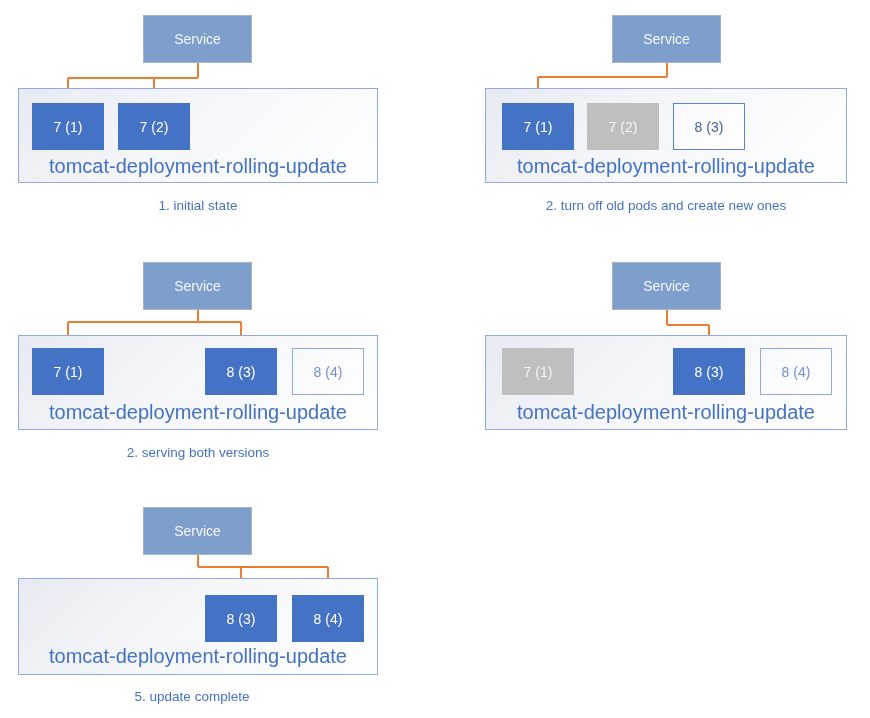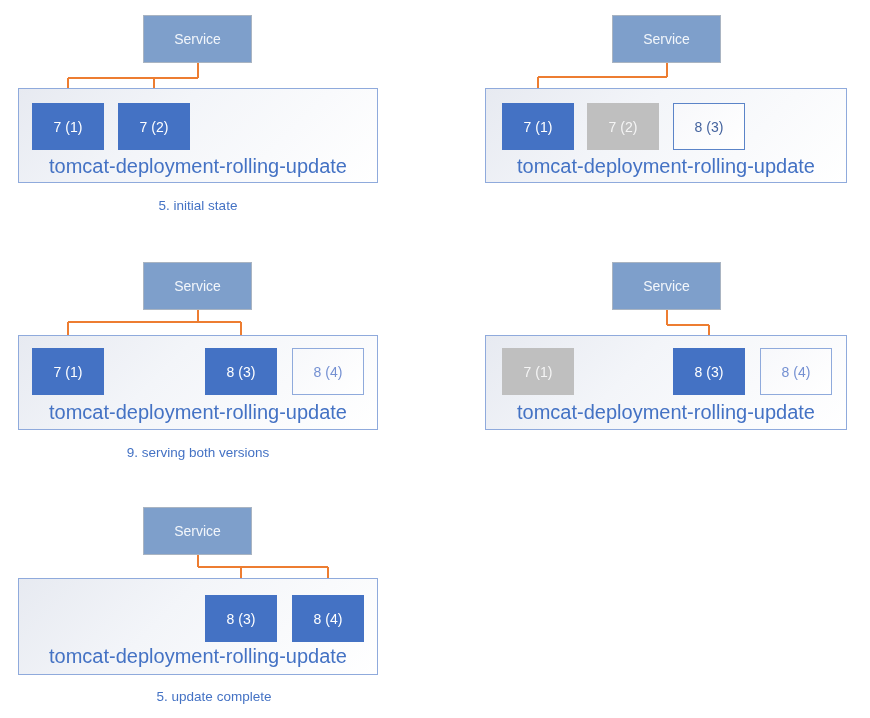--- a/index.html
+++ b/index.html
@@ -61,53 +61,54 @@
     </div>
     <svg class="arrows" width="435" height="240">
       <path d="M198 63 V78 M68 78 H198 M68 78 V93 M154 78 V93"></path>
       <polygon points="62.5,92 73.5,92 68,101"></polygon>
       <polygon points="148.5,92 159.5,92 154,101"></polygon>
     </svg>
     <div class="deployment" style="left:18px;top:88px;width:360px;height:95px;"></div>
     <div class="pod pod-active" style="left:32px;top:103px;">7 (1)</div>
     <div class="pod pod-active" style="left:118px;top:103px;">7 (2)</div>
     <div class="deploy-label" style="left:18px;top:156px;width:360px;">tomcat-deployment-rolling-update</div>
-    <div class="caption" style="left:18px;top:196px;width:360px;">5. initial state</div>
+    <div class="caption" style="left:18px;top:196px;width:360px;">1. initial state</div>
   </section>
 
   <section class="panel" style="left:435px;top:0;">
     <div class="service" style="left:177px;top:15px;">
       <span>Service</span>
     </div>
     <svg class="arrows" width="435" height="240">
       <path d="M232 63 V77 M103 77 H232 M103 77 V93"></path>
       <polygon points="97.5,92 108.5,92 103,101"></polygon>
     </svg>
     <div class="deployment" style="left:50px;top:88px;width:362px;height:95px;"></div>
     <div class="pod pod-active" style="left:67px;top:103px;">7 (1)</div>
     <div class="pod pod-terminated" style="left:152px;top:103px;">7 (2)</div>
     <div class="pod pod-creating" style="left:238px;top:103px;">8 (3)</div>
     <div class="deploy-label" style="left:50px;top:156px;width:362px;">tomcat-deployment-rolling-update</div>
+    <div class="caption" style="left:50px;top:196px;width:362px;">2. turn off old pods and create new ones</div>
   </section>
 
   <section class="panel" style="left:0;top:240px;">
     <div class="service" style="left:143px;top:22px;">
       <span>Service</span>
     </div>
     <svg class="arrows" width="435" height="240">
       <path d="M198 70 V82 M68 82 H241 M68 82 V98 M241 82 V98"></path>
       <polygon points="62.5,97 73.5,97 68,106"></polygon>
       <polygon points="235.5,97 246.5,97 241,106"></polygon>
     </svg>
     <div class="deployment" style="left:18px;top:95px;width:360px;height:95px;"></div>
     <div class="pod pod-active" style="left:32px;top:108px;">7 (1)</div>
     <div class="pod pod-active" style="left:205px;top:108px;">8 (3)</div>
     <div class="pod pod-creating light" style="left:292px;top:108px;">8 (4)</div>
     <div class="deploy-label" style="left:18px;top:162px;width:360px;">tomcat-deployment-rolling-update</div>
-    <div class="caption" style="left:18px;top:203px;width:360px;">9. serving both versions</div>
+    <div class="caption" style="left:18px;top:203px;width:360px;">2. serving both versions</div>
   </section>
 
   <section class="panel" style="left:435px;top:240px;">
     <div class="service" style="left:177px;top:22px;">
       <span>Service</span>
     </div>
     <svg class="arrows" width="435" height="240">
       <path d="M232 70 V85 M232 85 H274 M274 85 V99"></path>
       <polygon points="268.5,98 279.5,98 274,107"></polygon>
     </svg>
@@ -124,16 +125,16 @@
     </div>
     <svg class="arrows" width="435" height="238">
       <path d="M198 75 V87 M198 87 H328 M241 87 V105 M328 87 V105"></path>
       <polygon points="235.5,104 246.5,104 241,113"></polygon>
       <polygon points="322.5,104 333.5,104 328,113"></polygon>
     </svg>
     <div class="deployment" style="left:18px;top:98px;width:360px;height:97px;"></div>
     <div class="pod pod-active" style="left:205px;top:115px;">8 (3)</div>
     <div class="pod pod-active" style="left:292px;top:115px;">8 (4)</div>
     <div class="deploy-label" style="left:18px;top:166px;width:360px;">tomcat-deployment-rolling-update</div>
-    <div class="caption" style="left:34px;top:207px;width:360px;">5. update complete</div>
+    <div class="caption" style="left:12px;top:207px;width:360px;">5. update complete</div>
   </section>
 
 </div>
 
 </body></html>

